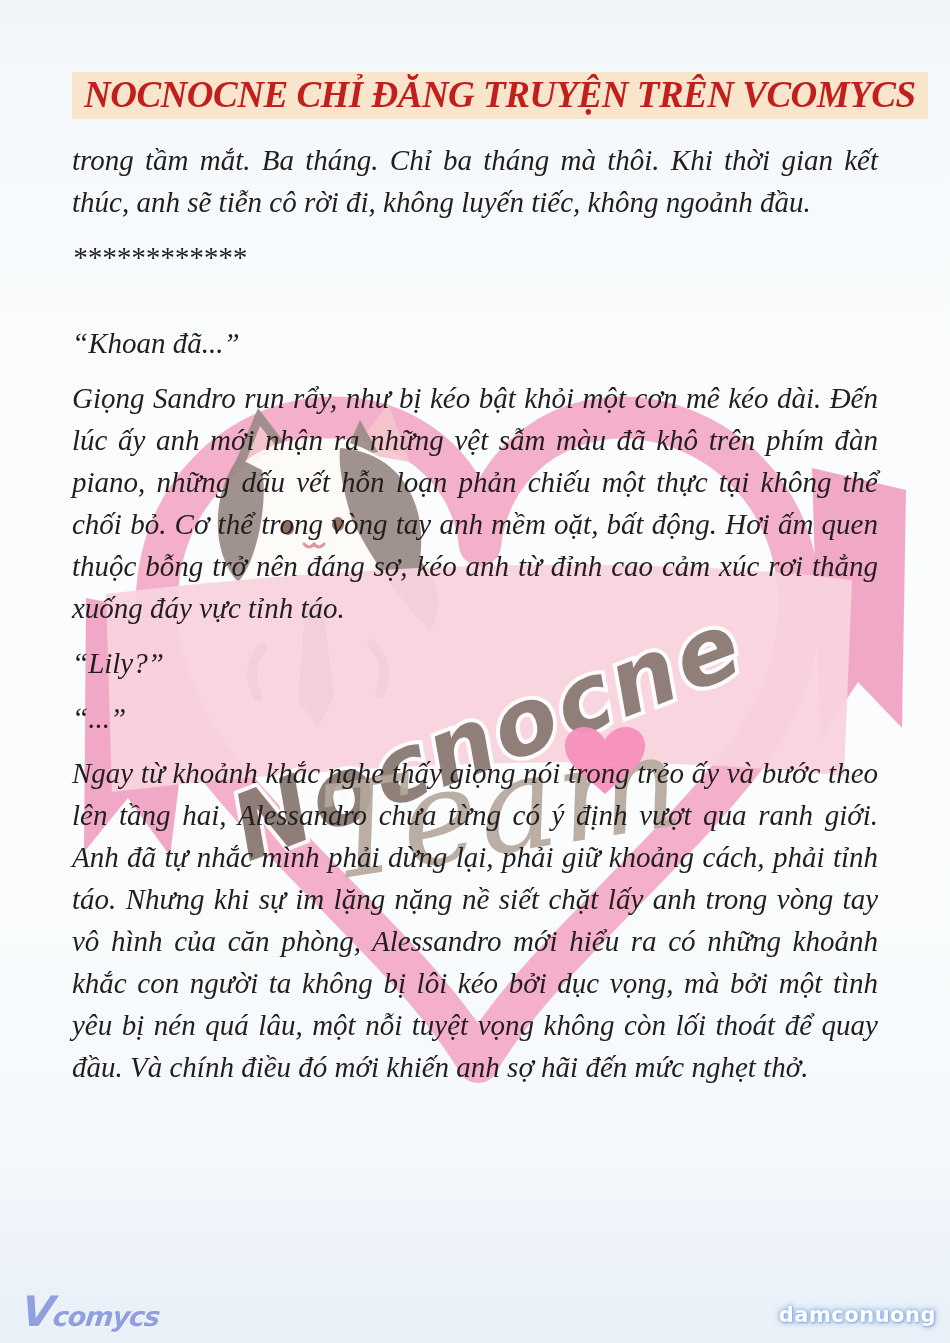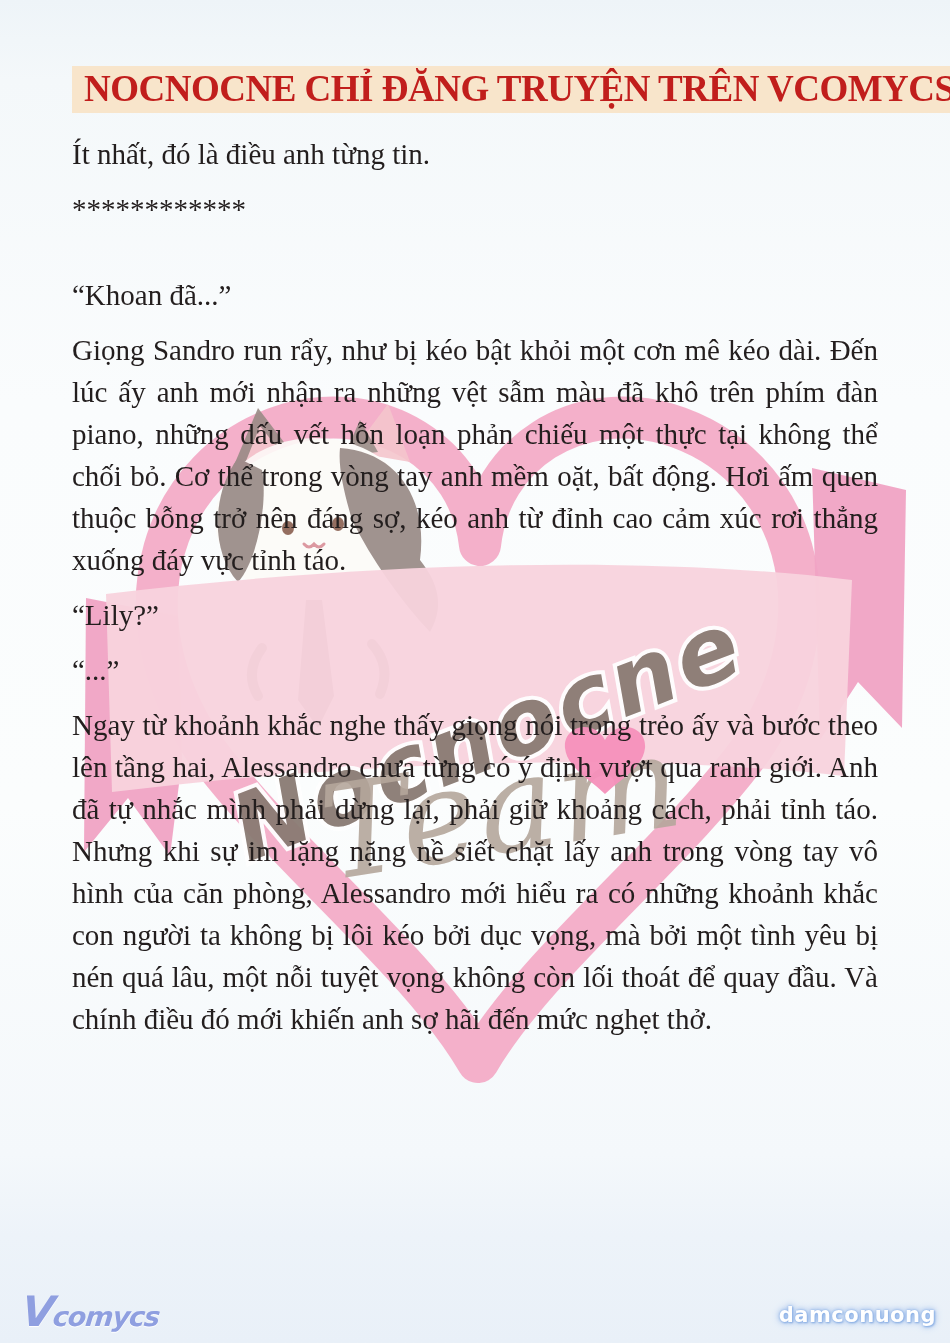--- a/index.html
+++ b/index.html
@@ -20,23 +20,24 @@
     inset: 0;
     z-index: 1;
     pointer-events: none;
   }
 
   
   .content {
     position: absolute;
     inset: 0;
     z-index: 2;
-    padding: 12px 72px;
+    padding: 18px 72px;
     box-sizing: border-box;
     color: #231e1e;
+    font-style: italic;
   }
   .header-wrap {
     text-align: center;
     margin-top: 54px;
     margin-bottom: 20px;
   }
   .header-banner {
     display: inline-block;
     background: #f8e5cb;
     color: #c11e1c;
@@ -138,21 +139,21 @@
     <text transform="translate(330,880) rotate(-9)" font-family="DejaVu Serif, serif" font-size="130" font-style="italic" letter-spacing="2" fill="#b5a79c" opacity="0.9">Team</text>
 
     <path d="M 605 740 c -12 -22 -42 -14 -40 8 c 2 20 26 32 40 46 c 14 -14 38 -26 40 -46 c 2 -22 -28 -30 -40 -8 Z" fill="#f590ba" opacity="0.95"></path>
   </svg>
 
   <div class="content">
     <div class="header-wrap">
       <span class="header-banner">NOCNOCNE CHỈ ĐĂNG TRUYỆN TRÊN VCOMYCS</span>
     </div>
 
-    <p class="single">Ít nhất, đó là điều anh từng tin.</p>
+    <p>trong tầm mắt. Ba tháng. Chỉ ba tháng mà thôi. Khi thời gian kết thúc, anh sẽ tiễn cô rời đi, không luyến tiếc, không ngoảnh đầu.</p>
     <p class="single">************</p>
     <p class="single extra-top">“Khoan đã...”</p>
     <p>Giọng Sandro run rẩy, như bị kéo bật khỏi một cơn mê kéo dài. Đến lúc ấy anh mới nhận ra những vệt sẫm màu đã khô trên phím đàn piano, những dấu vết hỗn loạn phản chiếu một thực tại không thể chối bỏ. Cơ thể trong vòng tay anh mềm oặt, bất động. Hơi ấm quen thuộc bỗng trở nên đáng sợ, kéo anh từ đỉnh cao cảm xúc rơi thẳng xuống đáy vực tỉnh táo.</p>
     <p class="single extra-top-sm">“Lily?”</p>
     <p class="single">“...”</p>
     <p class="extra-top-sm">Ngay từ khoảnh khắc nghe thấy giọng nói trong trẻo ấy và bước theo lên tầng hai, Alessandro chưa từng có ý định vượt qua ranh giới. Anh đã tự nhắc mình phải dừng lại, phải giữ khoảng cách, phải tỉnh táo. Nhưng khi sự im lặng nặng nề siết chặt lấy anh trong vòng tay vô hình của căn phòng, Alessandro mới hiểu ra có những khoảnh khắc con người ta không bị lôi kéo bởi dục vọng, mà bởi một tình yêu bị nén quá lâu, một nỗi tuyệt vọng không còn lối thoát để quay đầu. Và chính điều đó mới khiến anh sợ hãi đến mức nghẹt thở.</p>
   </div>
 
   <div class="vcomycs-logo">
     <span class="big-v">V</span><span class="rest">comycs</span>

